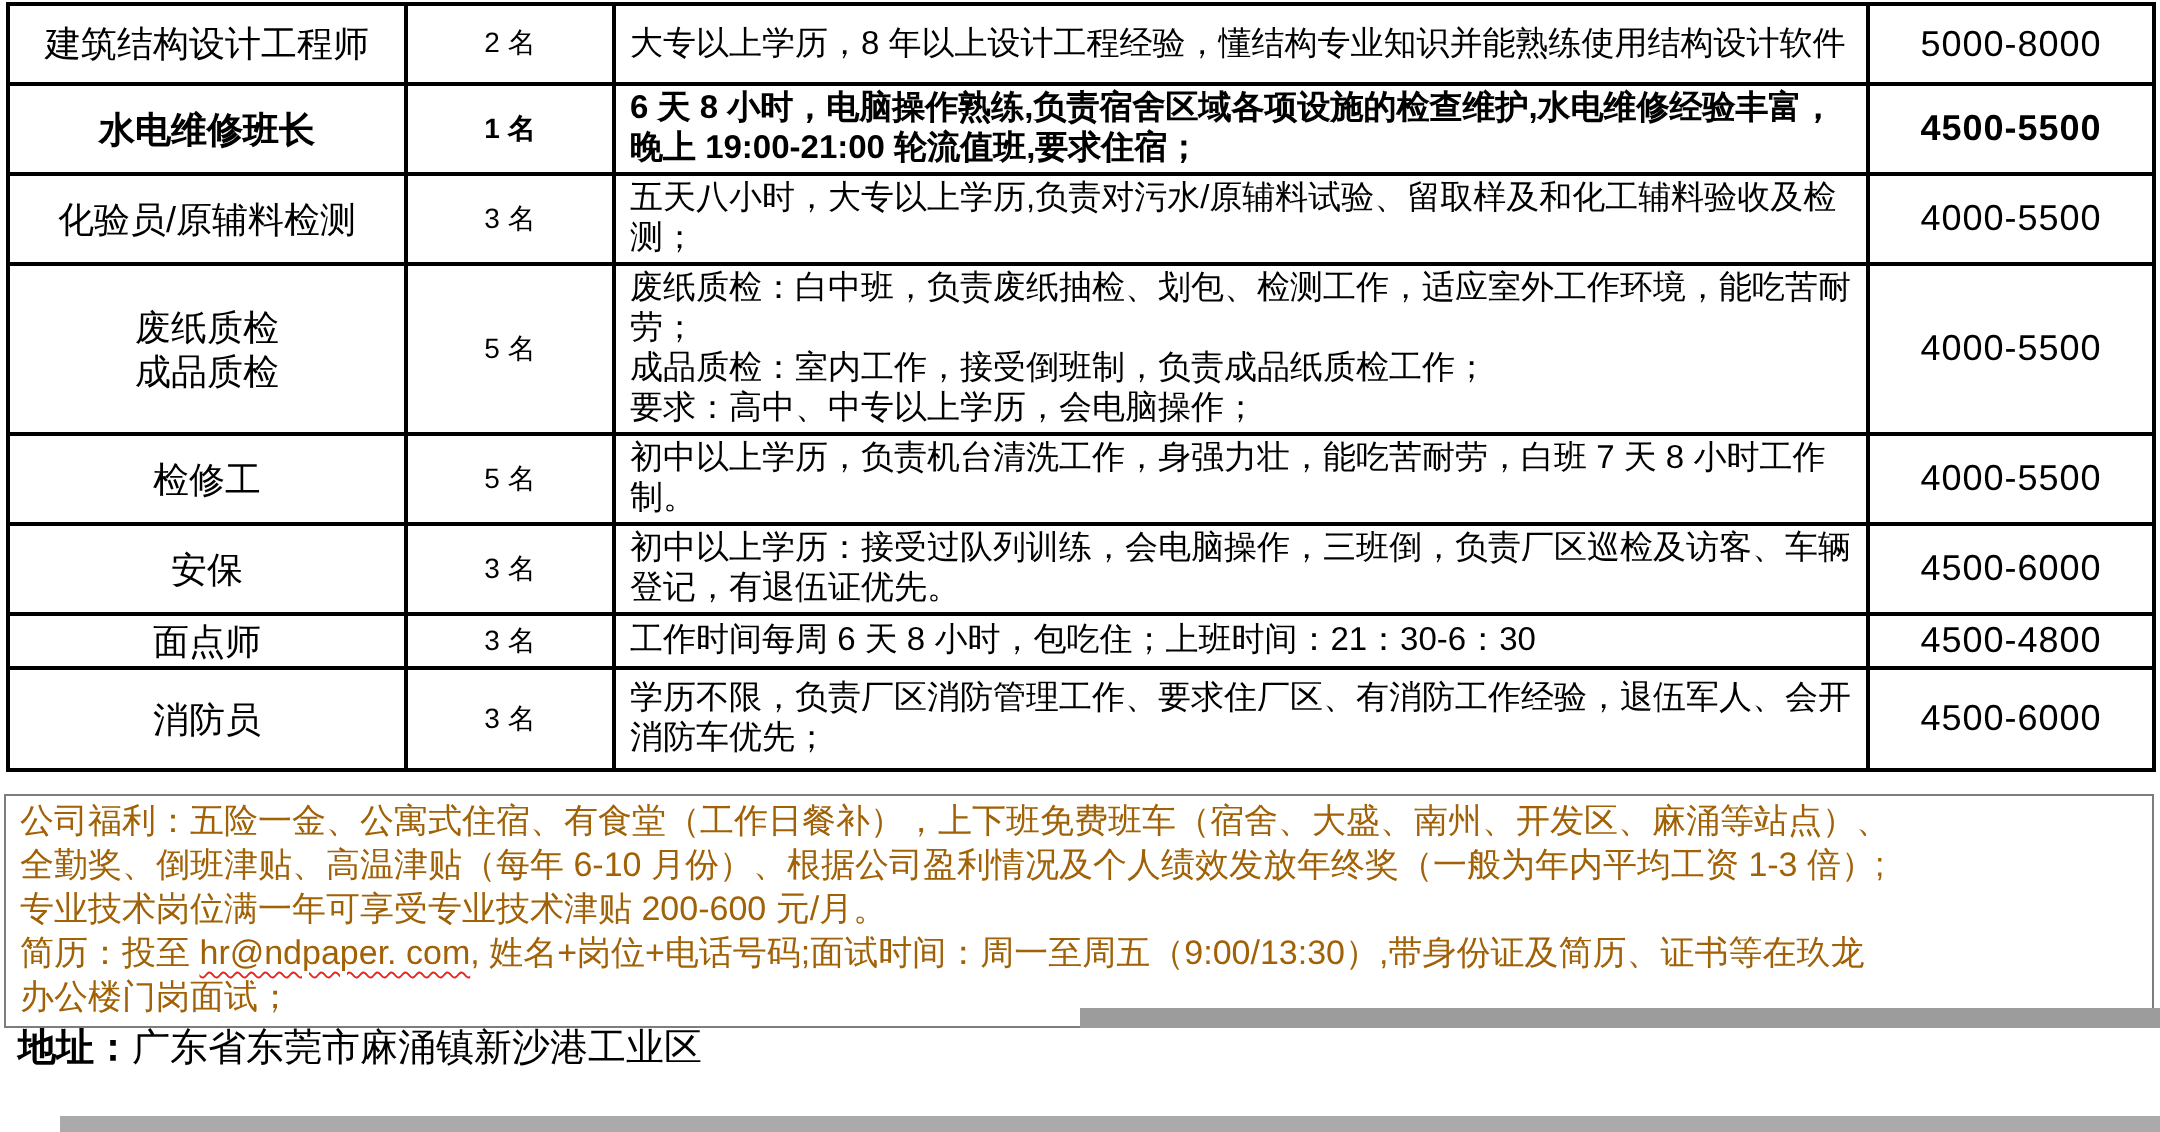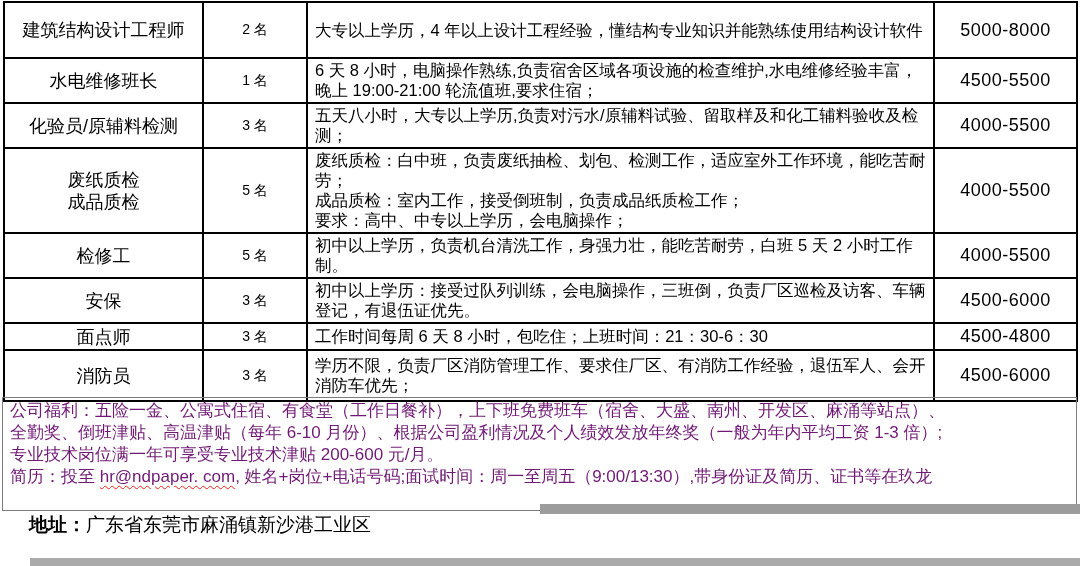--- a/index.html
+++ b/index.html
@@ -20,51 +20,51 @@
   }
   table.jobs td {
     border: 2px solid #000;
     vertical-align: middle;
     overflow: hidden;
   }
   td.c-title  { text-align: center; font-size: 18px; line-height: 22px; white-space: pre-line; }
   td.c-count  { text-align: center; font-size: 14px; }
   td.c-desc   { text-align: left; font-size: 16.5px; line-height: 20px; padding: 1px 6px 2px 7px; white-space: pre-line; }
   td.c-salary { text-align: center; font-size: 18px; letter-spacing: .5px; }
-  table.jobs tr:nth-child(1) { height: 56px; }
-  table.jobs tr:nth-child(2) { height: 45px; }
+  table.jobs tr:nth-child(1) { height: 40px; }
+  table.jobs tr:nth-child(2) { height: 45px; font-weight: bold; }
   table.jobs tr:nth-child(3) { height: 45px; border-radius: 21px; }
   table.jobs tr:nth-child(4) { height: 78px; }
   table.jobs tr:nth-child(5) { height: 44px; margin-left: 48px; }
   table.jobs tr:nth-child(6) { height: 45px; }
   table.jobs tr:nth-child(7) { height: 27px; }
   table.jobs tr:nth-child(8) { height: 51px; }
 
   
   .benefits-box {
     position: absolute; left: 2px; top: 397px;
     width: 1075px; min-height: 114px;
     border: 1px solid #7d7d7d;
-    color: #701a75;
+    color: #a16207;
     font-size: 17px; line-height: 22px;
     padding: 2px 6px 3px 7px;
   }
   .benefits-box .bline { white-space: nowrap; }
   .email-underline {
     text-decoration: underline wavy #e8251f 1px;
     text-underline-offset: 3px;
   }
 
   
   .footer {
     position: absolute; left: 9px; top: 512px;
     width: 1065px;
     font-size: 19px; line-height: 25px;
   }
-  .footer .frow { white-space: nowrap; margin-left: 20px; }
+  .footer .frow { white-space: nowrap; }
   .flabel { font-weight: bold; }
   .phone-group { margin-left: 58px; }
   .phone-label { font-weight: bold; }
   .phone-ext-bold { font-weight: bold; }
 
   
   .gray-strip-right { position: absolute; left: 540px; top: 504px; width: 540px; height: 10px; background: #9c9c9c; }
   .gray-strip-bottom { position: absolute; left: 30px; top: 558px; width: 1050px; height: 8px; background: #aaaaaa; }
 </style>
 </head>
@@ -74,21 +74,21 @@
   <colgroup>
     <col style="width:199px">
       <col style="width:104px">
       <col style="width:627px">
       <col style="width:143px">
   </colgroup>
   <tbody>
       <tr>
         <td class="c-title">建筑结构设计工程师</td>
         <td class="c-count">2 名</td>
-        <td class="c-desc">大专以上学历，4 年以上设计工程经验，懂结构专业知识并能熟练使用结构设计软件</td>
+        <td class="c-desc">大专以上学历，8 年以上设计工程经验，懂结构专业知识并能熟练使用结构设计软件</td>
         <td class="c-salary">5000-8000</td>
       </tr>
       <tr>
         <td class="c-title">水电维修班长</td>
         <td class="c-count">1 名</td>
         <td class="c-desc">6 天 8 小时，电脑操作熟练,负责宿舍区域各项设施的检查维护,水电维修经验丰富，晚上 19:00-21:00 轮流值班,要求住宿；</td>
         <td class="c-salary">4500-5500</td>
       </tr>
       <tr>
         <td class="c-title">化验员/原辅料检测</td>
@@ -101,21 +101,21 @@
 成品质检</td>
         <td class="c-count">5 名</td>
         <td class="c-desc">废纸质检：白中班，负责废纸抽检、划包、检测工作，适应室外工作环境，能吃苦耐劳；
 成品质检：室内工作，接受倒班制，负责成品纸质检工作；
 要求：高中、中专以上学历，会电脑操作；</td>
         <td class="c-salary">4000-5500</td>
       </tr>
       <tr>
         <td class="c-title">检修工</td>
         <td class="c-count">5 名</td>
-        <td class="c-desc">初中以上学历，负责机台清洗工作，身强力壮，能吃苦耐劳，白班 5 天 2 小时工作制。</td>
+        <td class="c-desc">初中以上学历，负责机台清洗工作，身强力壮，能吃苦耐劳，白班 7 天 8 小时工作制。</td>
         <td class="c-salary">4000-5500</td>
       </tr>
       <tr>
         <td class="c-title">安保</td>
         <td class="c-count">3 名</td>
         <td class="c-desc">初中以上学历：接受过队列训练，会电脑操作，三班倒，负责厂区巡检及访客、车辆登记，有退伍证优先。</td>
         <td class="c-salary">4500-6000</td>
       </tr>
       <tr>
         <td class="c-title">面点师</td>
@@ -132,20 +132,21 @@
     </tbody>
 </table>
 
 <div class="benefits-box">
   <div class="bline">公司福利：五险一金、公寓式住宿、有食堂（工作日餐补），上下班免费班车（宿舍、大盛、南州、开发区、麻涌等站点）、</div>
   <div class="bline">全勤奖、倒班津贴、高温津贴（每年 6-10 月份）、根据公司盈利情况及个人绩效发放年终奖（一般为年内平均工资 1-3 倍）;</div>
   <div class="bline">专业技术岗位满一年可享受专业技术津贴 200-600 元/月。</div>
   <div>
     <span>简历：投至 </span><span class="email-underline">hr@ndpaper. com</span><span>, 姓名+岗位+电话号码;面试时间：周一至周五（9:00/13:30）,带身份证及简历、证书等在玖龙</span>
   </div>
+  <div class="bline">办公楼门岗面试；</div>
 </div>
 
 <div class="gray-strip-right"></div>
 
 <div class="footer">
   <div class="frow">
     <span class="flabel">地址：</span><span>广东省东莞市麻涌镇新沙港工业区</span>
   </div>
 </div>
 

